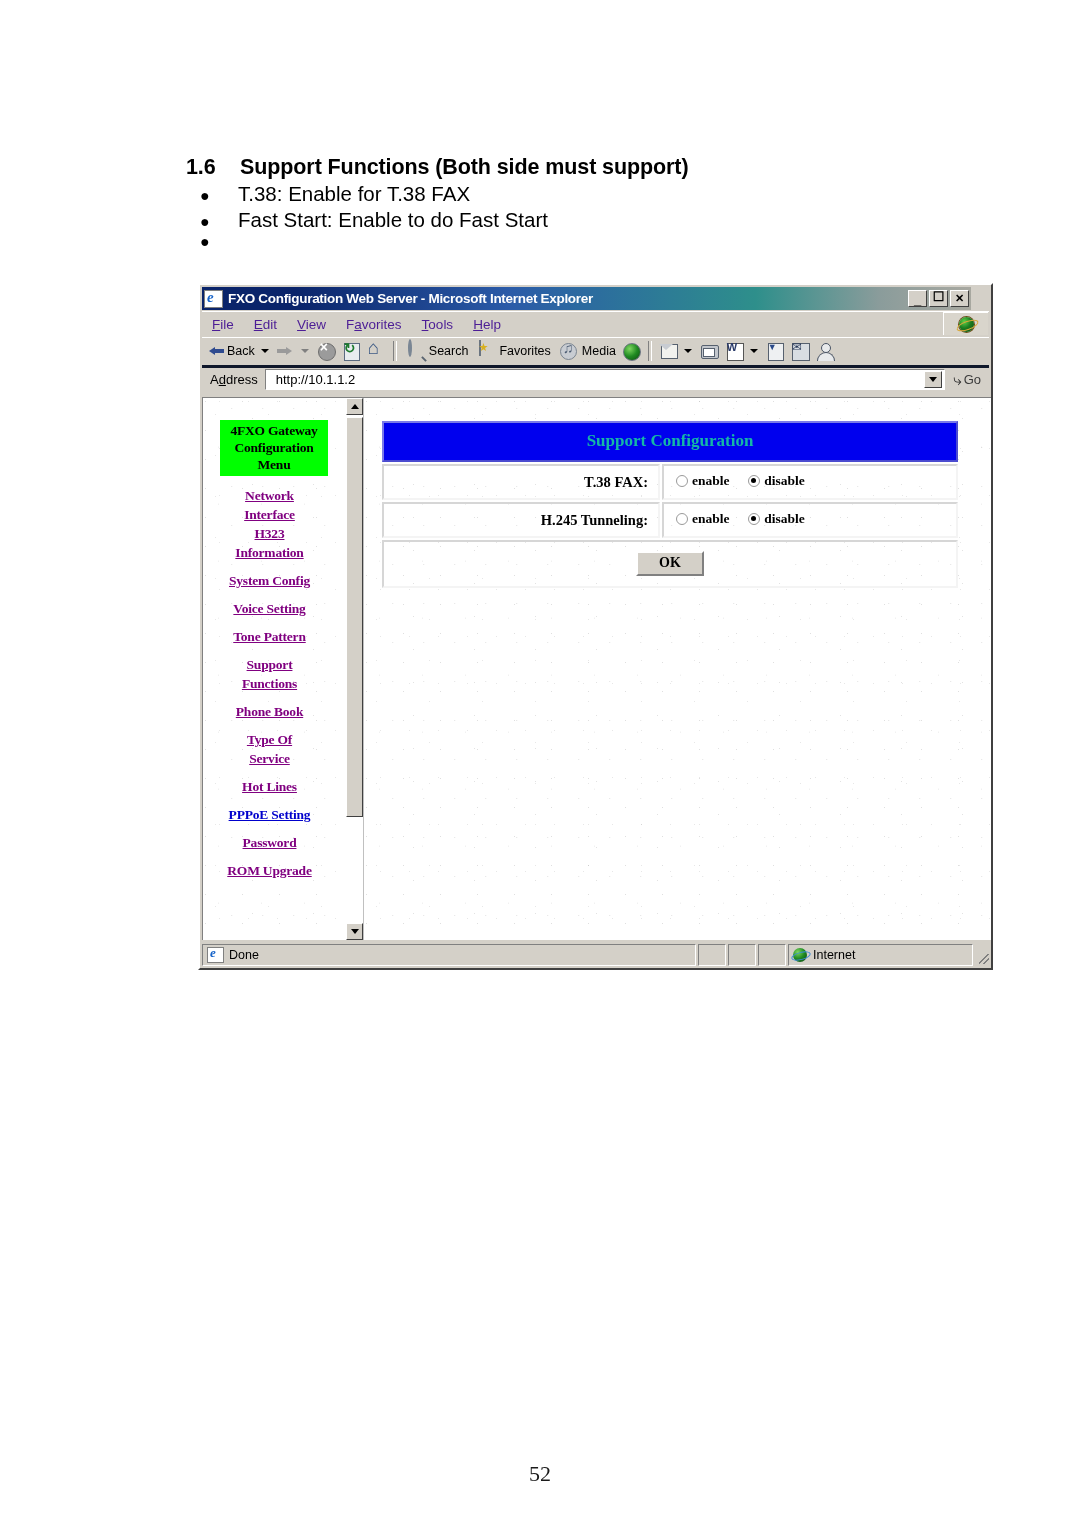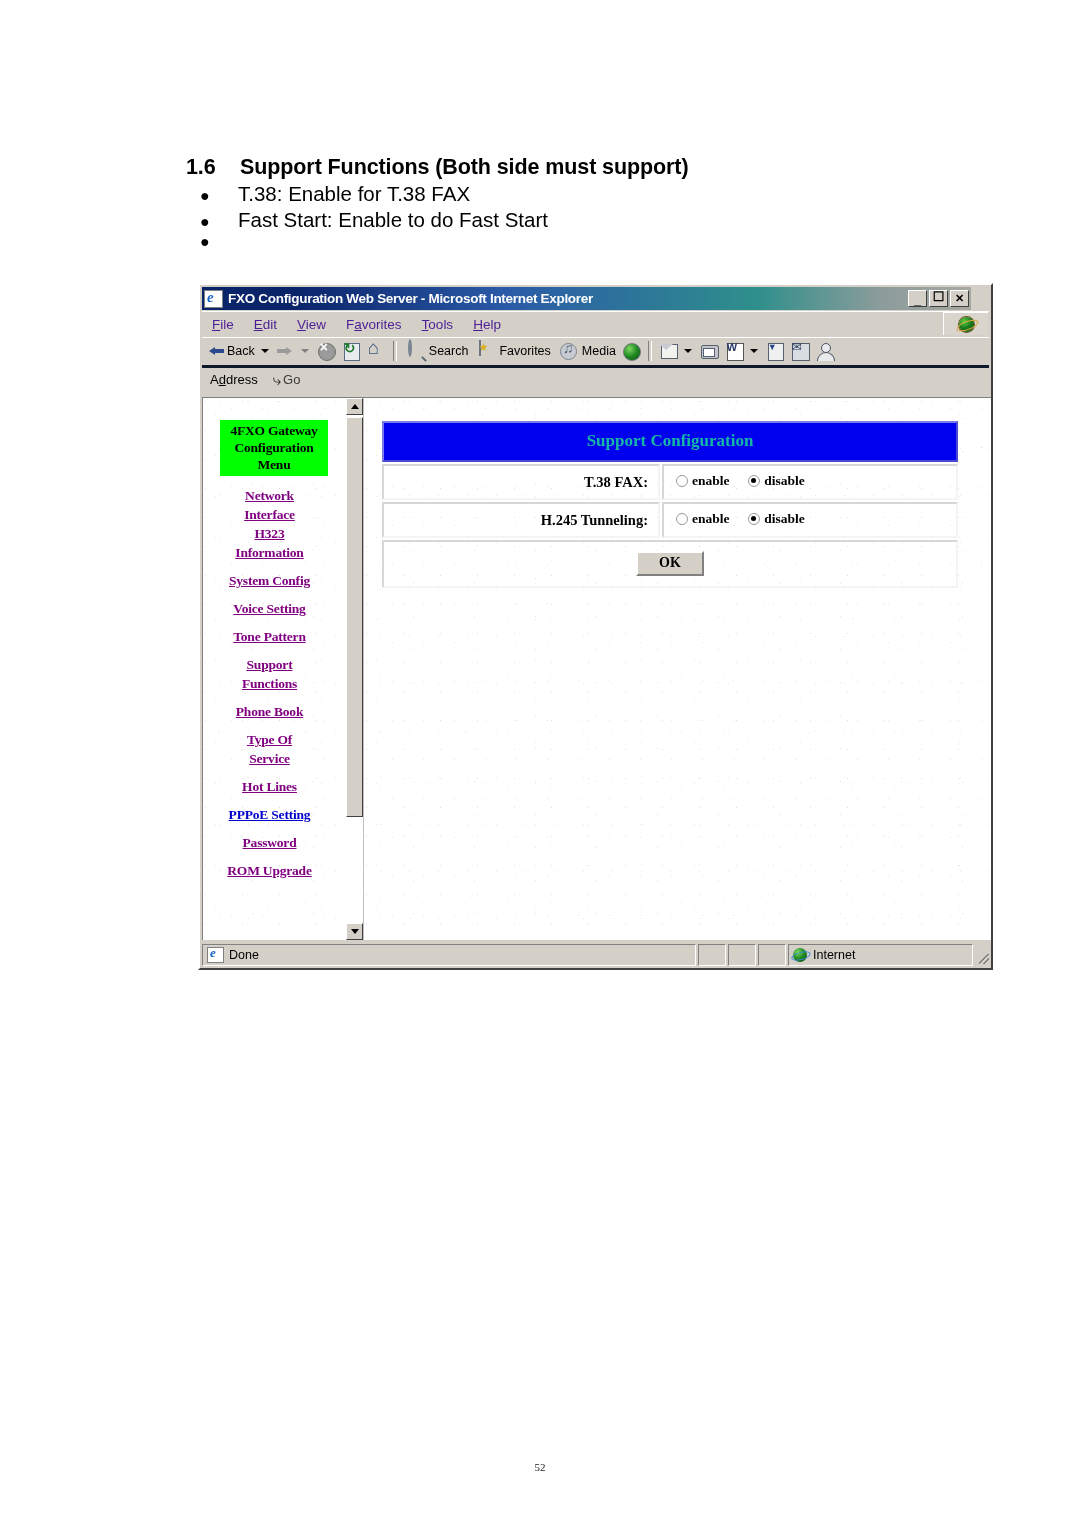--- a/index.html
+++ b/index.html
@@ -703,21 +703,21 @@
       linear-gradient(135deg, transparent 0 67%, #808080 67% 77%, transparent 77% 100%);
   }
 
   
   .page-num {
     position: absolute;
     left: 0; right: 0;
     top: 1461px;
     text-align: center;
     font-family: "Liberation Serif", serif;
-    font-size: 11px;
+    font-size: 22px;
     color: #1a1a1a;
   }
 </style>
 </head>
 <body>
 
 <div class="doc-heading">
   <span class="num">1.6</span><span>Support Functions (Both side must support)</span>
 </div>
 
@@ -814,20 +814,26 @@
         <div class="ic-disc"></div>
       </div>
     <div class="ic">
         <div class="ic-msgr"></div>
       </div>
     <div class="ic ic-person"></div>
   </div>
 
   <div class="addrbar">
     <div class="addr-label">A<u>d</u>dress</div>
+    <div class="addr-input">
+      <div class="addr-value">http://10.1.1.2</div>
+      <div class="addr-drop">
+          <i></i>
+        </div>
+    </div>
     <div class="go-btn">
       <span class="go-arrow">⤷</span>
       <span>Go</span>
     </div>
   </div>
 
   <div class="viewport">
 
     <div class="left-frame noise">
       <div class="menu-head">

